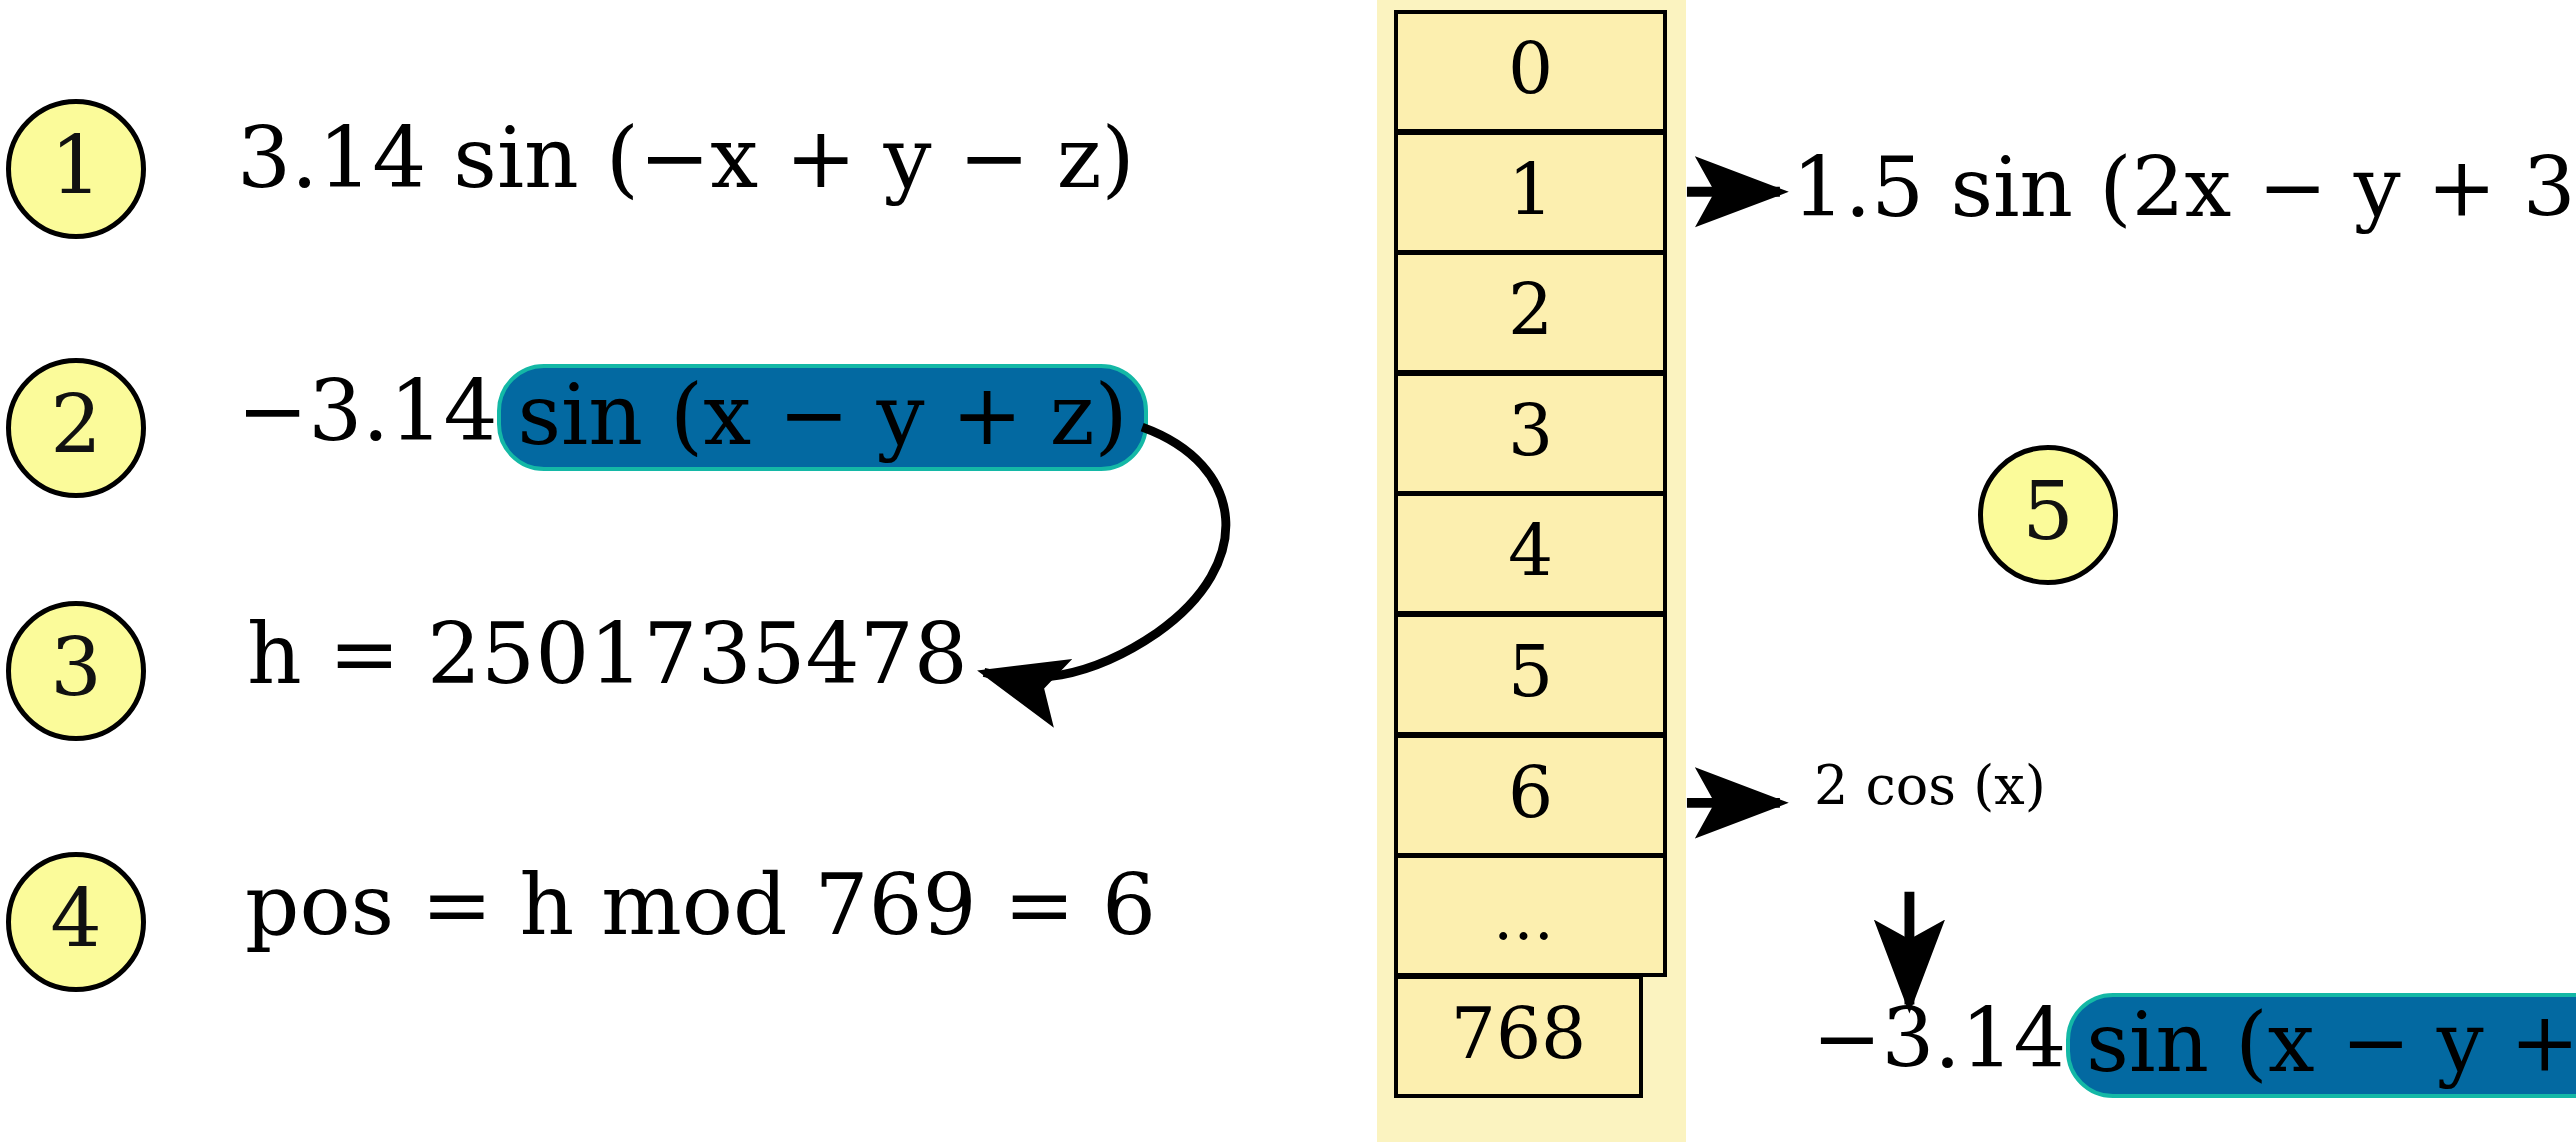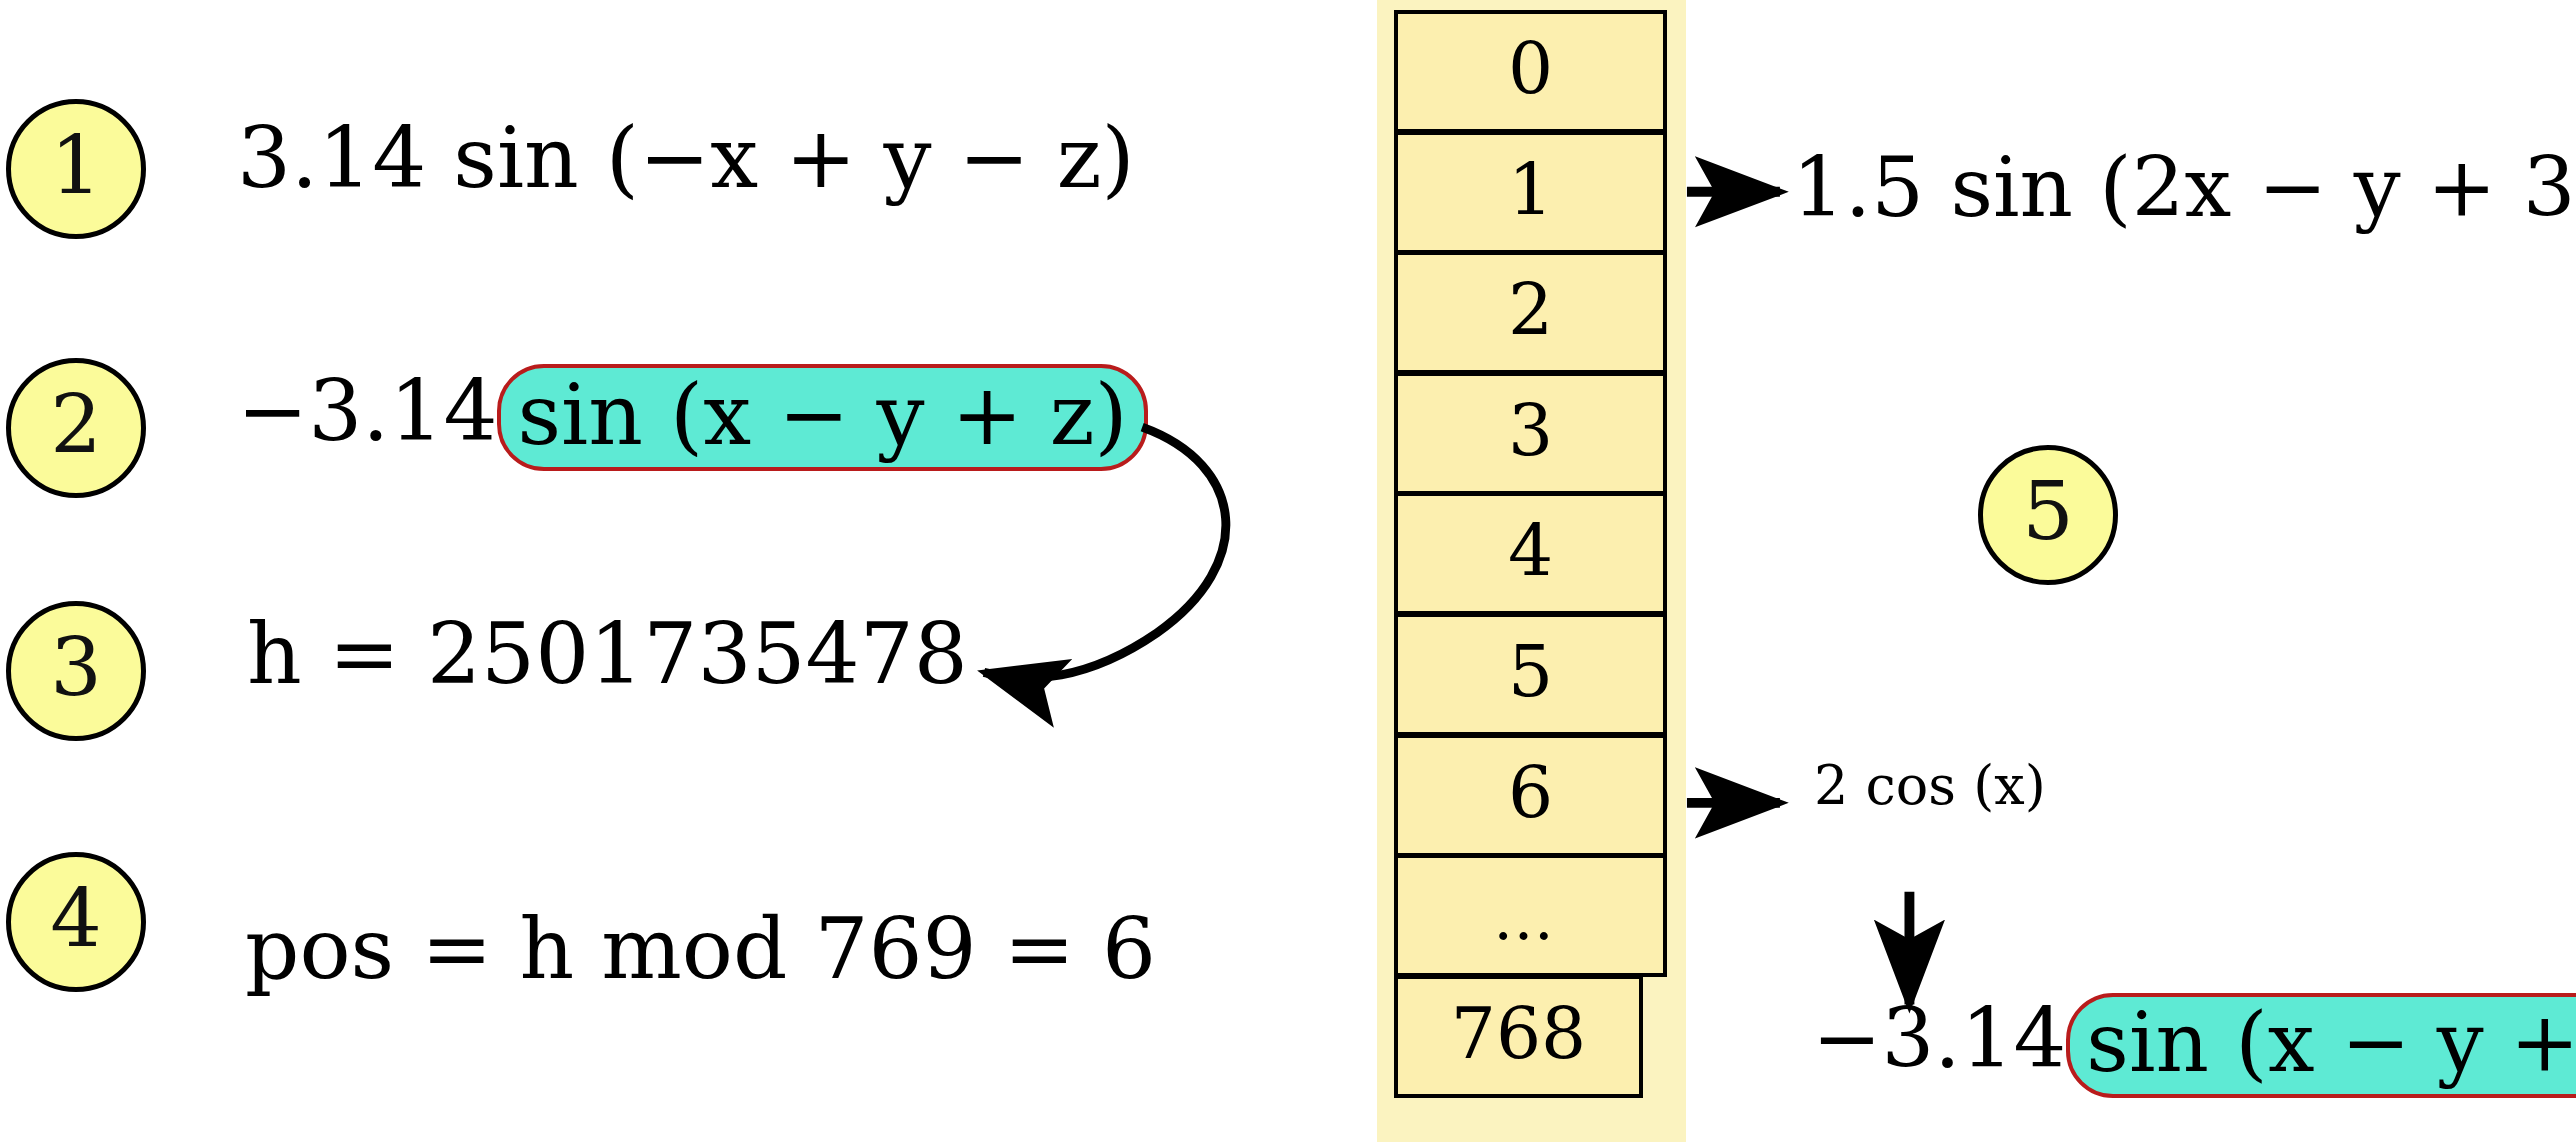--- a/index.html
+++ b/index.html
@@ -41,22 +41,22 @@
     white-space: nowrap;
     font-size: 85px;
     line-height: 1;
     color: #000000;
     font-family: "DejaVu Serif", "Liberation Serif", serif;
   }
 
   
   .pill {
     display: inline-block;
-    background: #5eead4;
-    border: 4px solid #b91c1c;
+    background: #0369a1;
+    border: 4px solid #14b8a6;
     border-radius: 47px;
     padding: 4px 16px 10px 16px;
     box-sizing: border-box;
     vertical-align: middle;
   }
 
   
   #table-outer {
     position: absolute;
     background: #fbf3c0;
@@ -109,21 +109,21 @@
   <div class="num-circle" style="left:6px; top:601px;">
     <span>3</span>
   </div>
   <div class="math" style="left:247px; top:611px;">
     <span>h = 2501735478</span>
   </div>
 
   <div class="num-circle" style="left:6px; top:852px;">
     <span>4</span>
   </div>
-  <div class="math" style="left:245px; top:862px;margin-top:44px;">
+  <div class="math" style="left:245px; top:862px;">
     <span>pos = h mod 769 = 6</span>
   </div>
 
   <div id="table-outer" style="left:1377px; top:0px; width:309px; height:1142px;">
 
     <div class="cell" style="left:17px; top:10px; width:273px; height:123px;">
       <span>0</span>
     </div>
     <div class="cell" style="left:17px; top:131px; width:273px; height:123px;">
       <span>1</span>

